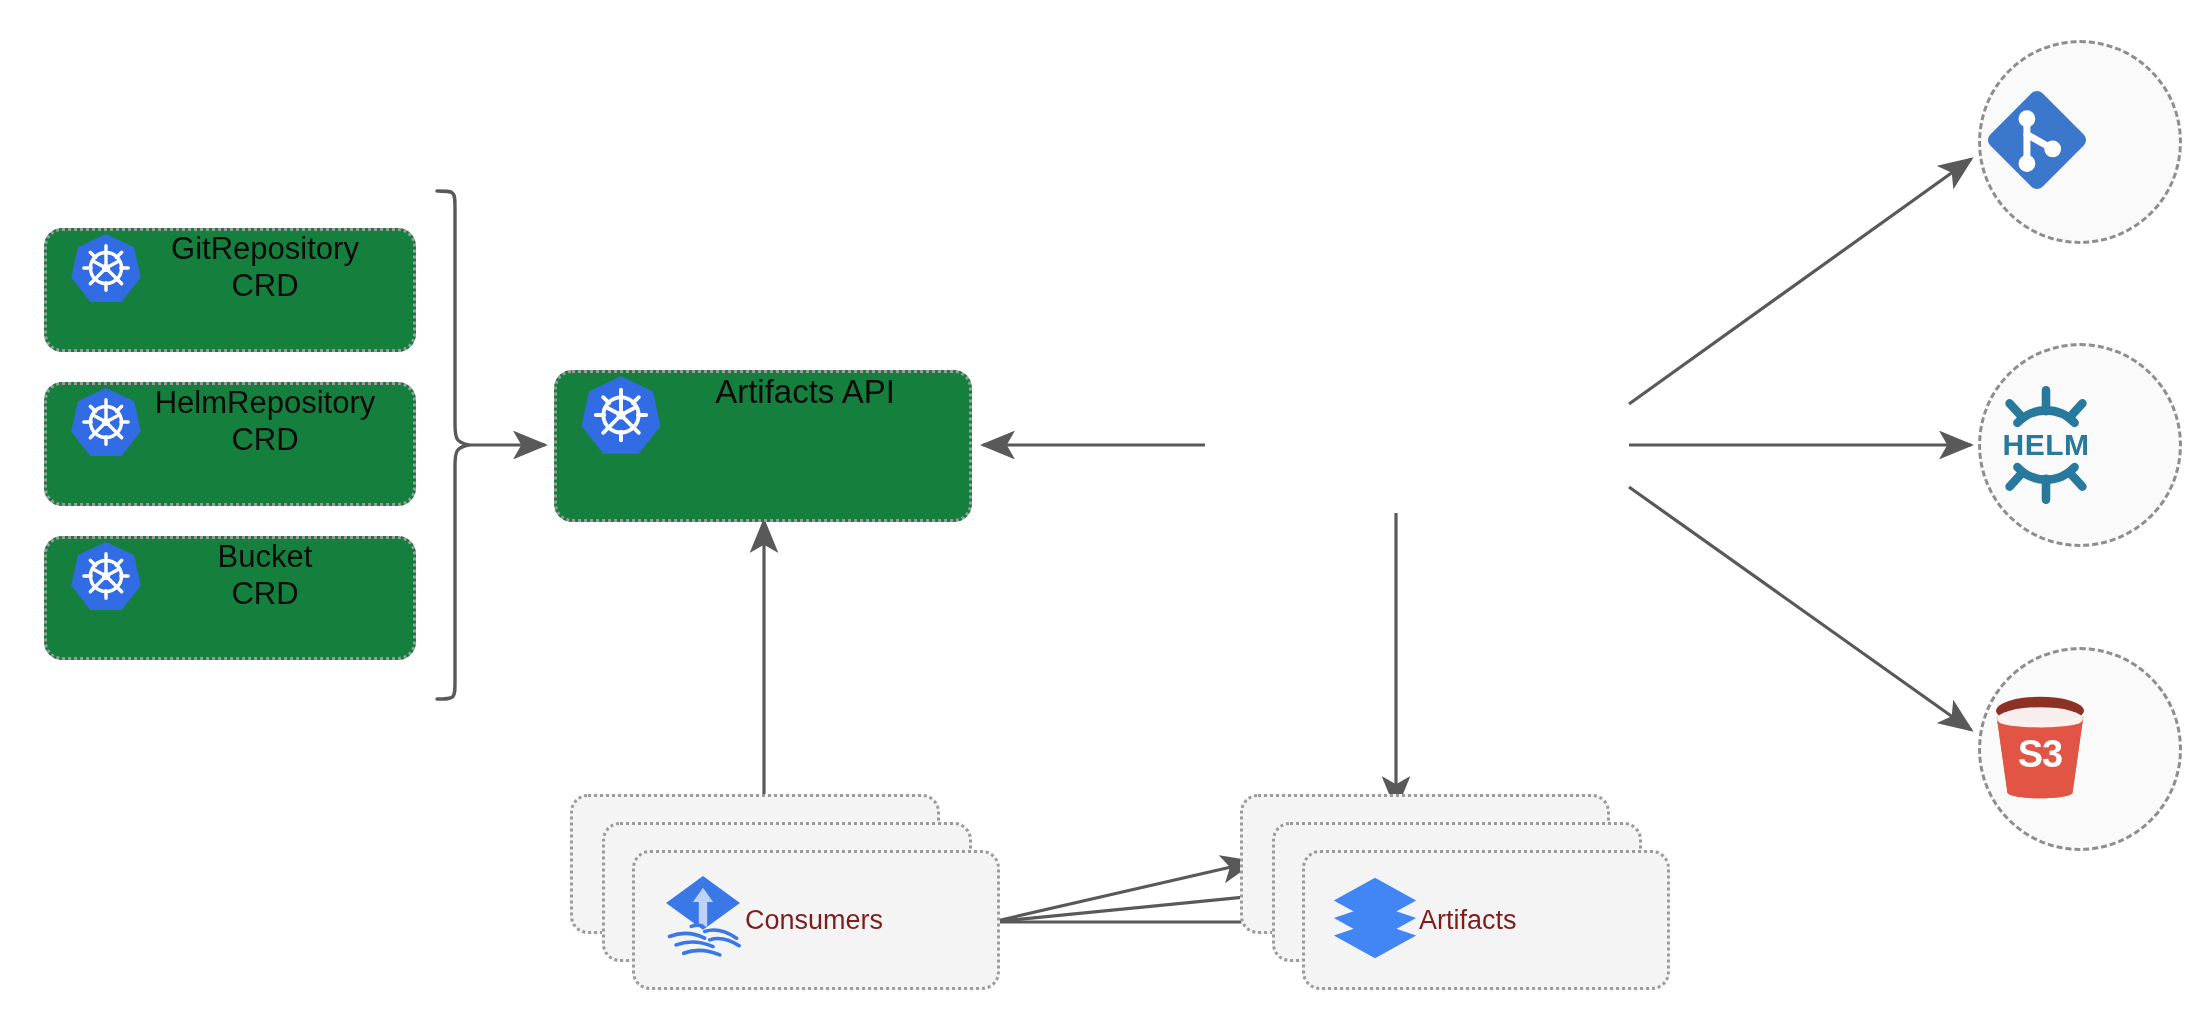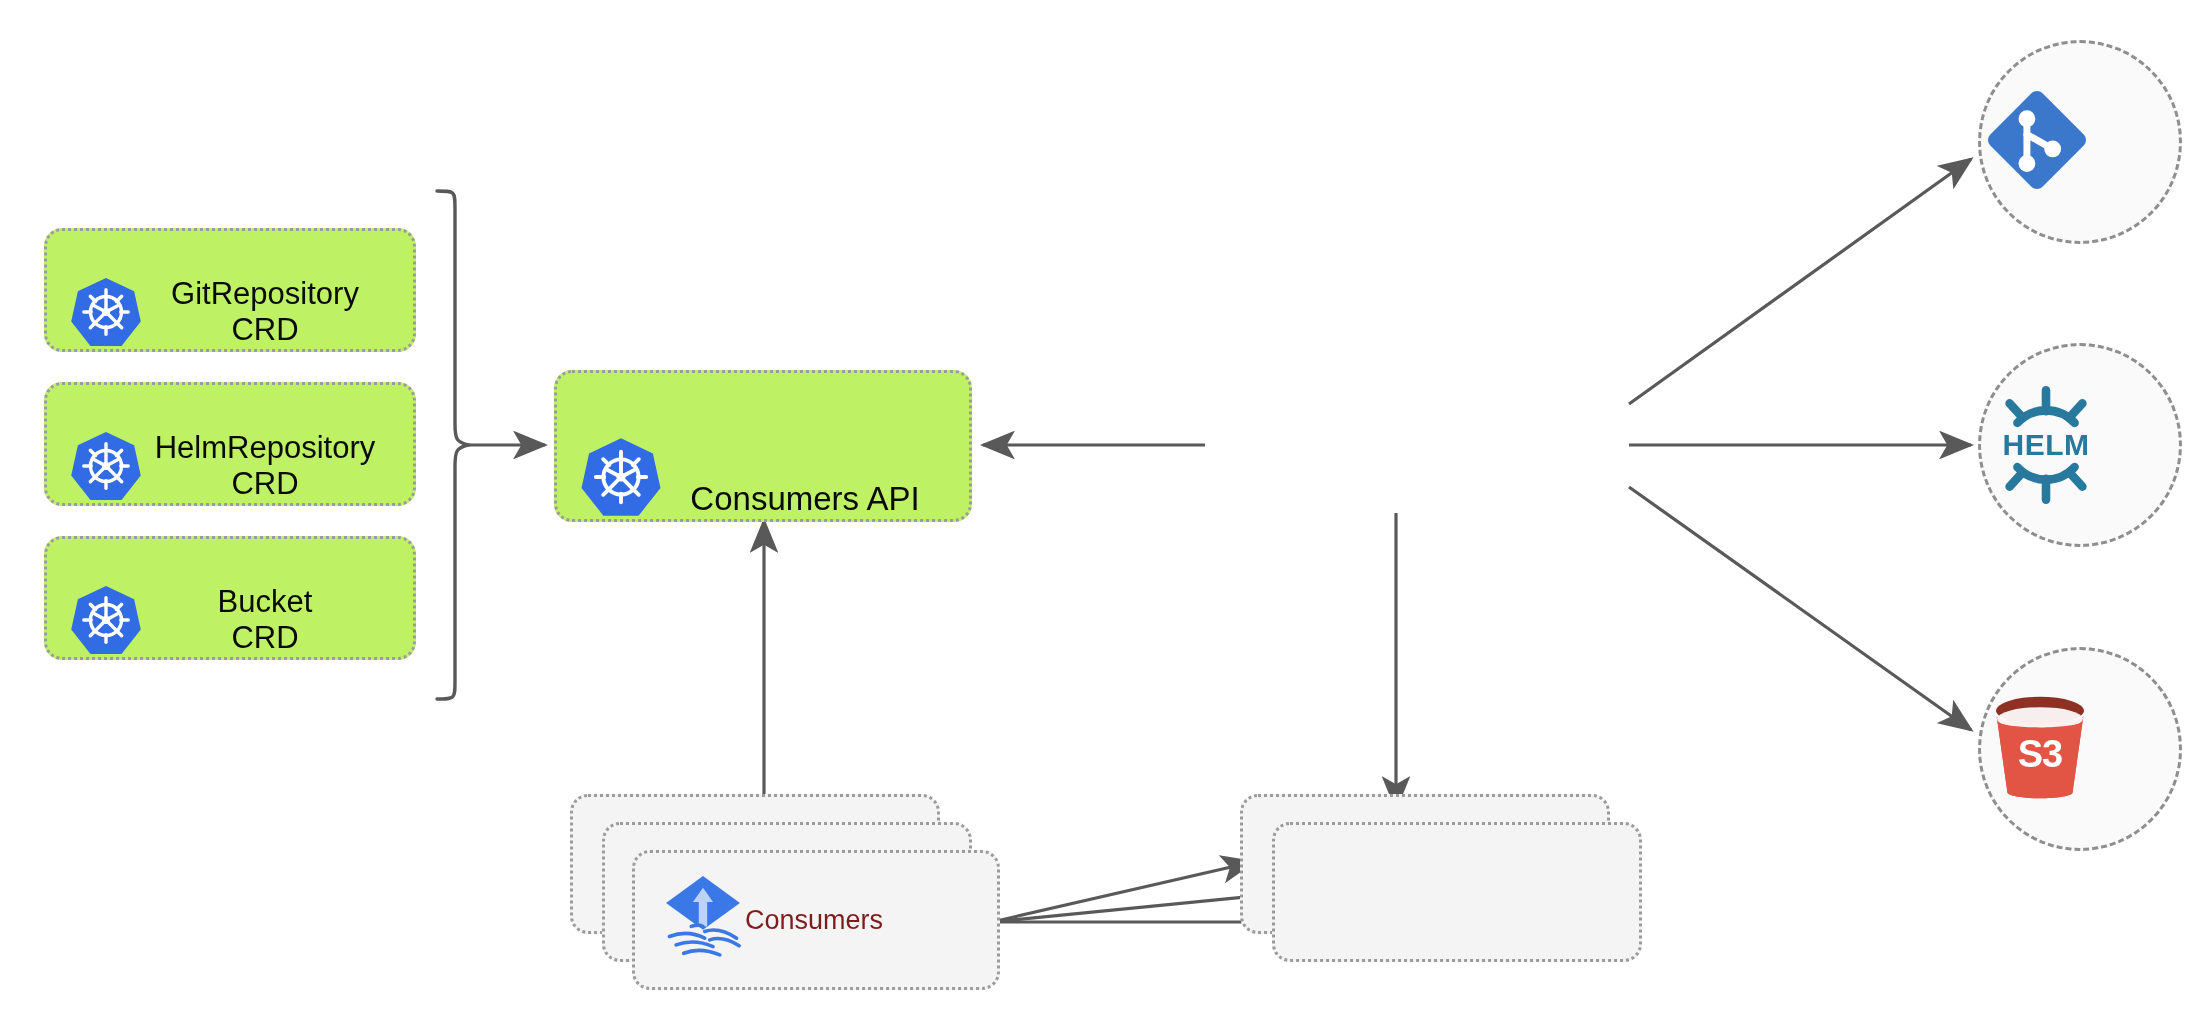--- a/index.html
+++ b/index.html
@@ -22,25 +22,25 @@
     left: 0; top: 0;
     width: 2196px;
     height: 1030px;
     pointer-events: none;
   }
 
   
   .node {
     position: absolute;
     box-sizing: border-box;
-    background: #bef264;
+    background: #15803d;
     border: 3px dotted #9b9b9b;
     border-radius: 18px;
     display: flex;
-    align-items: flex-end;
+    align-items: flex-start;
     justify-content: flex-start;
   }
   .node .ico {
     flex: 0 0 auto;
     display: flex;
     align-items: center;
     justify-content: center;
   }
   .node .lbl {
     flex: 1 1 auto;
@@ -251,21 +251,21 @@
           <line x1="35.9" y1="64.1" x2="28.8" y2="71.2"></line>
           <line x1="50" y1="50" x2="50" y2="31"></line>
           <line x1="50" y1="50" x2="67" y2="41"></line>
           <line x1="50" y1="50" x2="64" y2="64"></line>
           <line x1="50" y1="50" x2="36" y2="64"></line>
           <line x1="50" y1="50" x2="33" y2="41"></line>
         </g>
         <circle cx="50" cy="50" r="5.4" fill="#ffffff"></circle>
       </svg>
     </span>
-    <span class="lbl">Consumers API</span>
+    <span class="lbl">Artifacts API</span>
   </div>
 
 
   <div class="stack" style="left:570px; top:794px; width:430px; height:196px;">
     <div class="sheet" style="left:0; top:0; width:370px; height:140px;"></div>
     <div class="sheet" style="left:32px; top:28px; width:370px; height:140px;"></div>
     <div class="front" style="left:62px; top:56px; width:368px; height:140px;">
       <span class="ico">
         <svg width="84" height="88" viewBox="0 0 100 104">
           <polygon points="50,2 94,34 50,66 6,34" fill="#3b78e7"></polygon>
@@ -280,20 +280,31 @@
           </g>
         </svg>
       </span>
       <span class="lbl">Consumers</span>
     </div>
   </div>
 
   <div class="stack" style="left:1240px; top:794px; width:430px; height:196px;">
     <div class="sheet" style="left:0; top:0; width:370px; height:140px;"></div>
     <div class="sheet" style="left:32px; top:28px; width:370px; height:140px;"></div>
+    <div class="front" style="left:62px; top:56px; width:368px; height:140px;">
+      <span class="ico">
+        <svg width="88" height="84" viewBox="0 0 100 96">
+          <polygon points="50,2 97,28 50,54 3,28" fill="#4285f4"></polygon>
+          <polygon points="50,32 97,48 50,74 3,48" fill="#4285f4"></polygon>
+          <polygon points="50,52 97,68 50,94 3,68" fill="#4285f4"></polygon>
+          <polygon points="50,24 97,40 50,66 3,40" fill="#f4f4f4" transform="translate(0,-12)" opacity="0"></polygon>
+        </svg>
+      </span>
+      <span class="lbl">Artifacts</span>
+    </div>
   </div>
 
   <div class="circ" style="left:1978px; top:40px;">
     <span>
       <svg width="112" height="112" viewBox="0 0 100 100">
         <rect x="17" y="17" width="66" height="66" rx="7" transform="rotate(45 50 50)" fill="#3b78cb"></rect>
         <g stroke="#ffffff" stroke-width="6.2" fill="none" stroke-linecap="round">
           <line x1="41" y1="33" x2="41" y2="70"></line>
           <line x1="41" y1="45" x2="62" y2="57"></line>
         </g>

